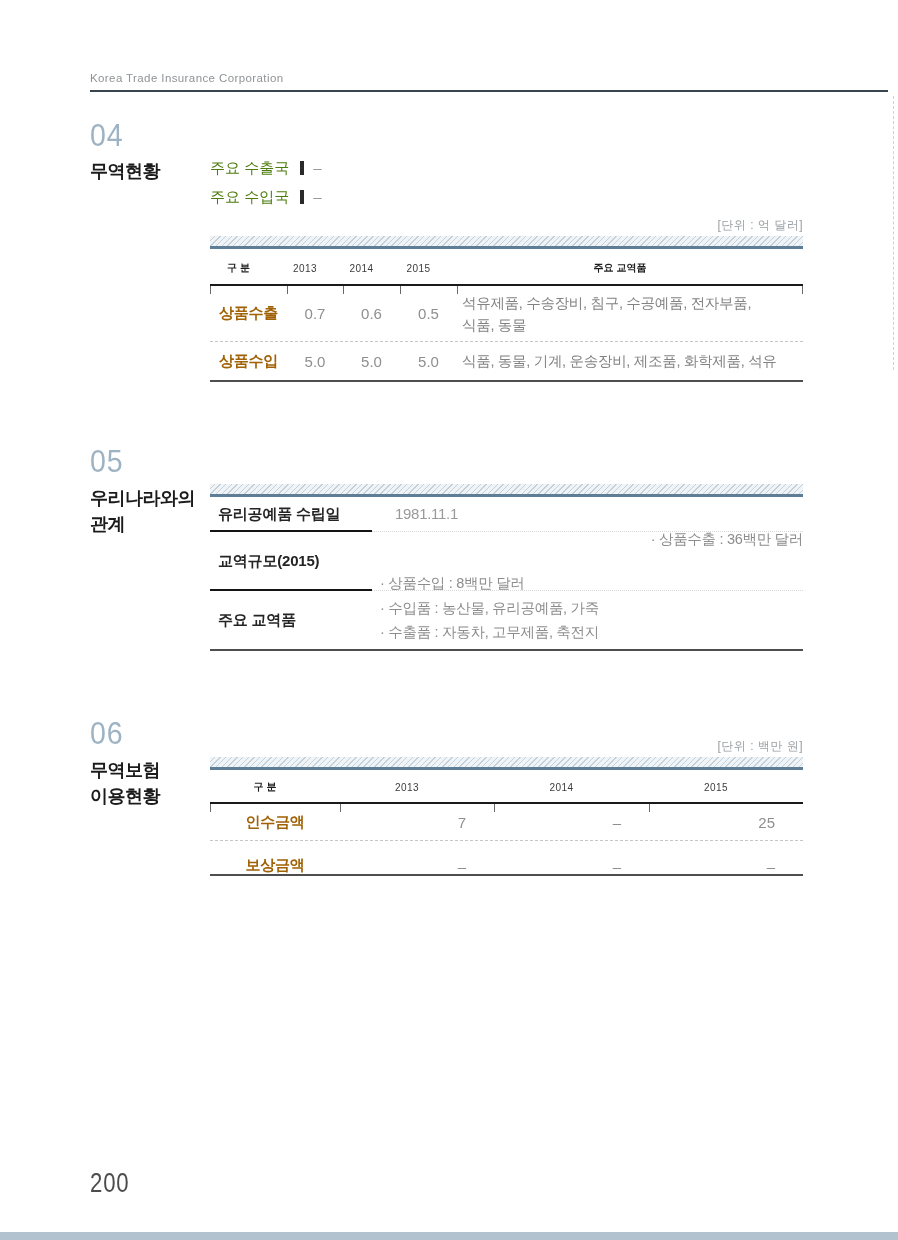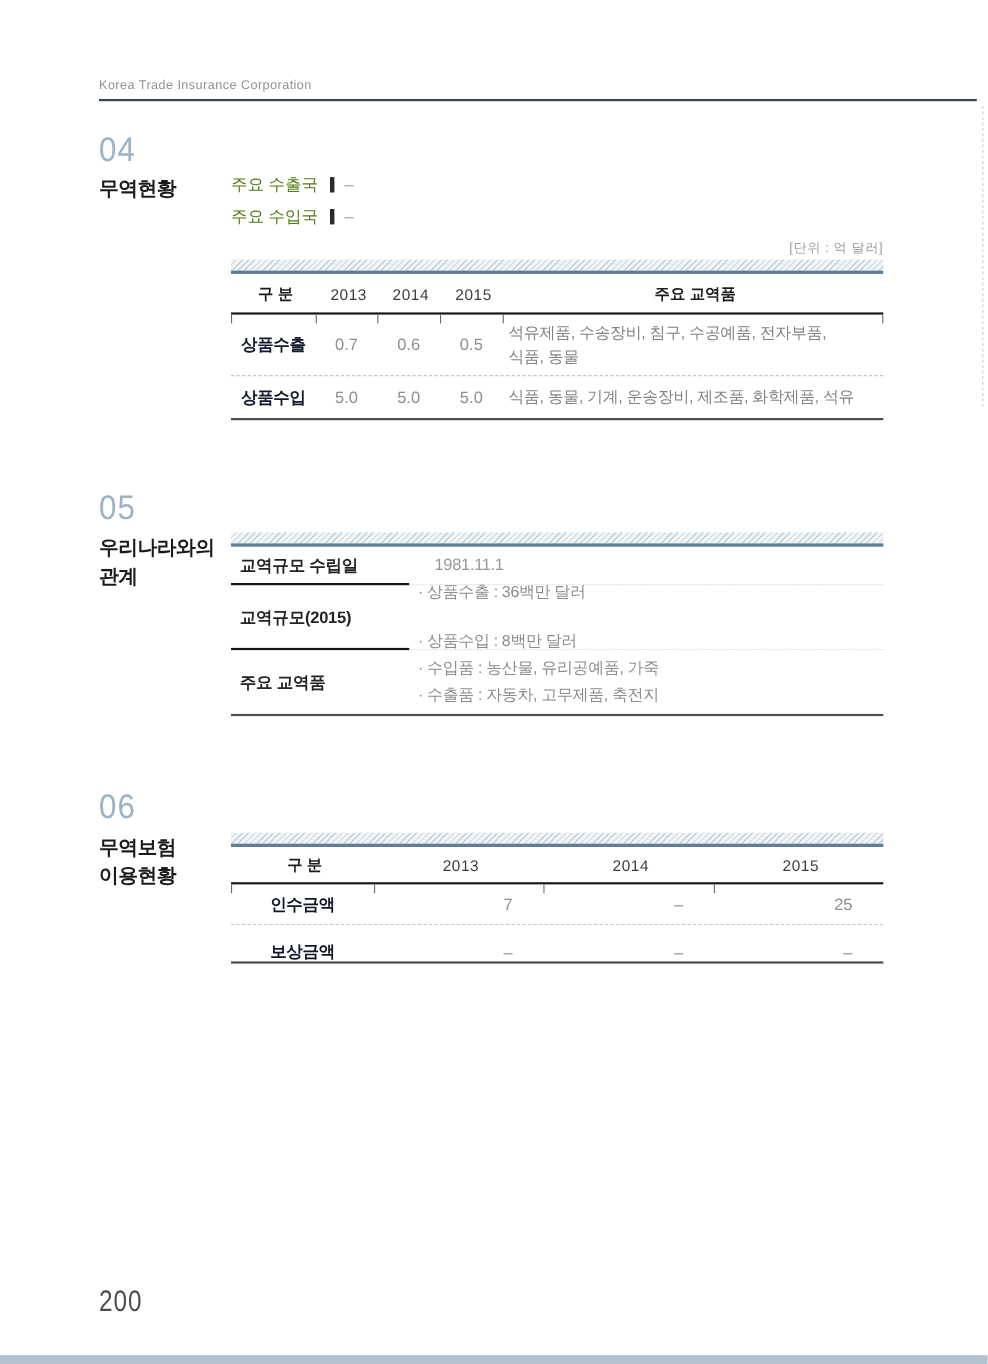--- a/index.html
+++ b/index.html
@@ -27,31 +27,31 @@
   .unit{width:593px;left:210px;text-align:right;font-size:12px;color:#9aa0a4;letter-spacing:.5px;}
 
   
   .band{
     left:210px;width:593px;height:10px;
     background:repeating-linear-gradient(135deg,#f0f4f7 0 3px,#c2d1dc 3px 4px);
     border-bottom:3px solid #5e7d96;
   }
 
   
-  .t-headrow{left:212px;width:593px;display:flex;align-items:center;font-size:14px;color:#3c3c3c;letter-spacing:.5px;}
+  .t-headrow{left:200px;width:593px;display:flex;align-items:center;font-size:10px;color:#3c3c3c;letter-spacing:.5px;}
   .t-headrow .hc{text-align:center;}
   .hc.strong{font-weight:bold;color:#1d1d1d;letter-spacing:0;}
   .head-underline{left:210px;width:593px;height:2px;background:#1a1a1a;}
   .tick{width:1px;height:8px;background:#6a6a6a;}
   .row-dash{left:210px;width:593px;height:0;border-top:1px dashed #c6c6c6;}
   .row-dot{height:0;border-top:1px dotted #d9d9d9;}
   .bottom-line{left:210px;width:593px;height:2px;background:#4e4e4e;}
 
   .t-row{left:210px;width:593px;display:flex;align-items:center;font-size:15px;}
-  .t-row .rc-label{font-weight:bold;color:#0f172a;text-align:center;letter-spacing:-.3px;}
+  .t-row .rc-label{font-weight:bold;color:#a16207;text-align:center;letter-spacing:-.3px;}
   .t-row .rc-num{color:#8f8f8f;text-align:center;}
   .t-row .rc-goods{color:#828282;font-size:14.5px;line-height:22px;letter-spacing:-.3px;}
 
   
   .lv-row{left:210px;width:593px;display:flex;align-items:center;}
   .lv-label{width:162px;font-size:15px;font-weight:bold;color:#242424;padding-left:8px;box-sizing:border-box;letter-spacing:-.2px;}
   .lv-values{flex:1;padding-left:8px;font-size:14.5px;color:#8c8c8c;line-height:24px;letter-spacing:-.3px;}
   .lv-solid{left:210px;width:162px;height:2px;background:#141414;}
   .lv-dot{left:372px;width:431px;}
 
@@ -123,32 +123,32 @@
 
   <div class="abs sec-num" style="left:90px;top:444px;">05</div>
   <div class="abs sec-title" style="left:90px;top:485px;">
     <span style="display:block;">우리나라와의</span>
     <span style="display:block;">관계</span>
   </div>
 
   <div class="abs band" style="top:484px;"></div>
 
   <div class="abs lv-row" style="top:497px;height:34px;">
-    <span class="lv-label">교역규모 수립일</span>
+    <span class="lv-label">유리공예품 수립일</span>
     <span class="lv-values">
       <span style="display:block;font-size:15px;color:#999;margin-left:15px;">1981.11.1</span>
     </span>
   </div>
   <div class="abs row-dot lv-dot" style="top:531px;"></div>
   <div class="abs lv-solid" style="top:530px;"></div>
 
   <div class="abs lv-row" style="top:532px;height:58px;">
     <span class="lv-label">교역규모(2015)</span>
     <span class="lv-values">
-      <span style="display:block;">· 상품수출 : 36백만 달러</span>
+      <span style="display:block;text-align:right;">· 상품수출 : 36백만 달러</span>
       <span style="display:block;margin-top:20px;">· 상품수입 : 8백만 달러</span>
     </span>
   </div>
   <div class="abs row-dot lv-dot" style="top:590px;"></div>
   <div class="abs lv-solid" style="top:589px;"></div>
 
   <div class="abs lv-row" style="top:591px;height:58px;">
     <span class="lv-label">주요 교역품</span>
     <span class="lv-values">
       <span style="display:block;">· 수입품 : 농산물, 유리공예품, 가죽</span>
@@ -156,20 +156,21 @@
     </span>
   </div>
   <div class="abs bottom-line" style="top:649px;"></div>
 
   <div class="abs sec-num" style="left:90px;top:716px;">06</div>
   <div class="abs sec-title" style="left:90px;top:757px;">
     <span style="display:block;">무역보험</span>
     <span style="display:block;">이용현황</span>
   </div>
 
+  <div class="abs unit" style="top:738px;">[단위 : 백만 원]</div>
   <div class="abs band" style="top:757px;"></div>
 
   <div class="abs t-headrow" style="top:771px;height:32px;">
     <span class="hc strong" style="width:130px;">구 분</span>
     <span class="hc" style="width:154px;">2013</span>
     <span class="hc" style="width:155px;">2014</span>
     <span class="hc" style="width:154px;">2015</span>
   </div>
   <div class="abs head-underline" style="top:802px;"></div>
   <div class="abs tick" style="left:210px;top:804px;"></div>

